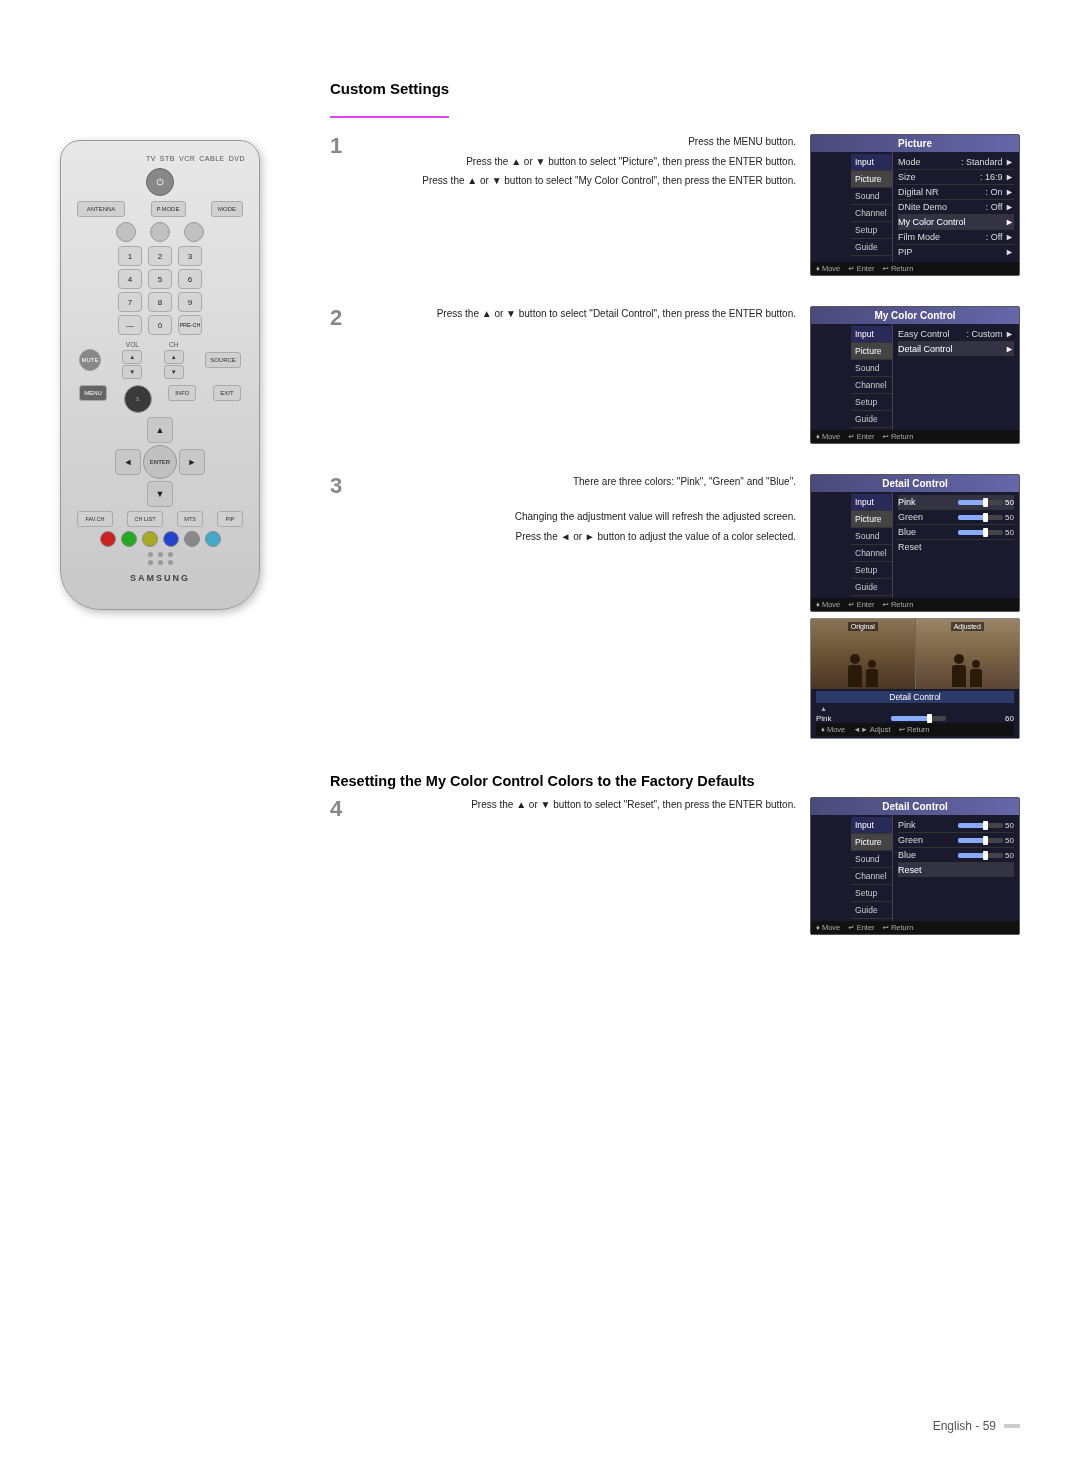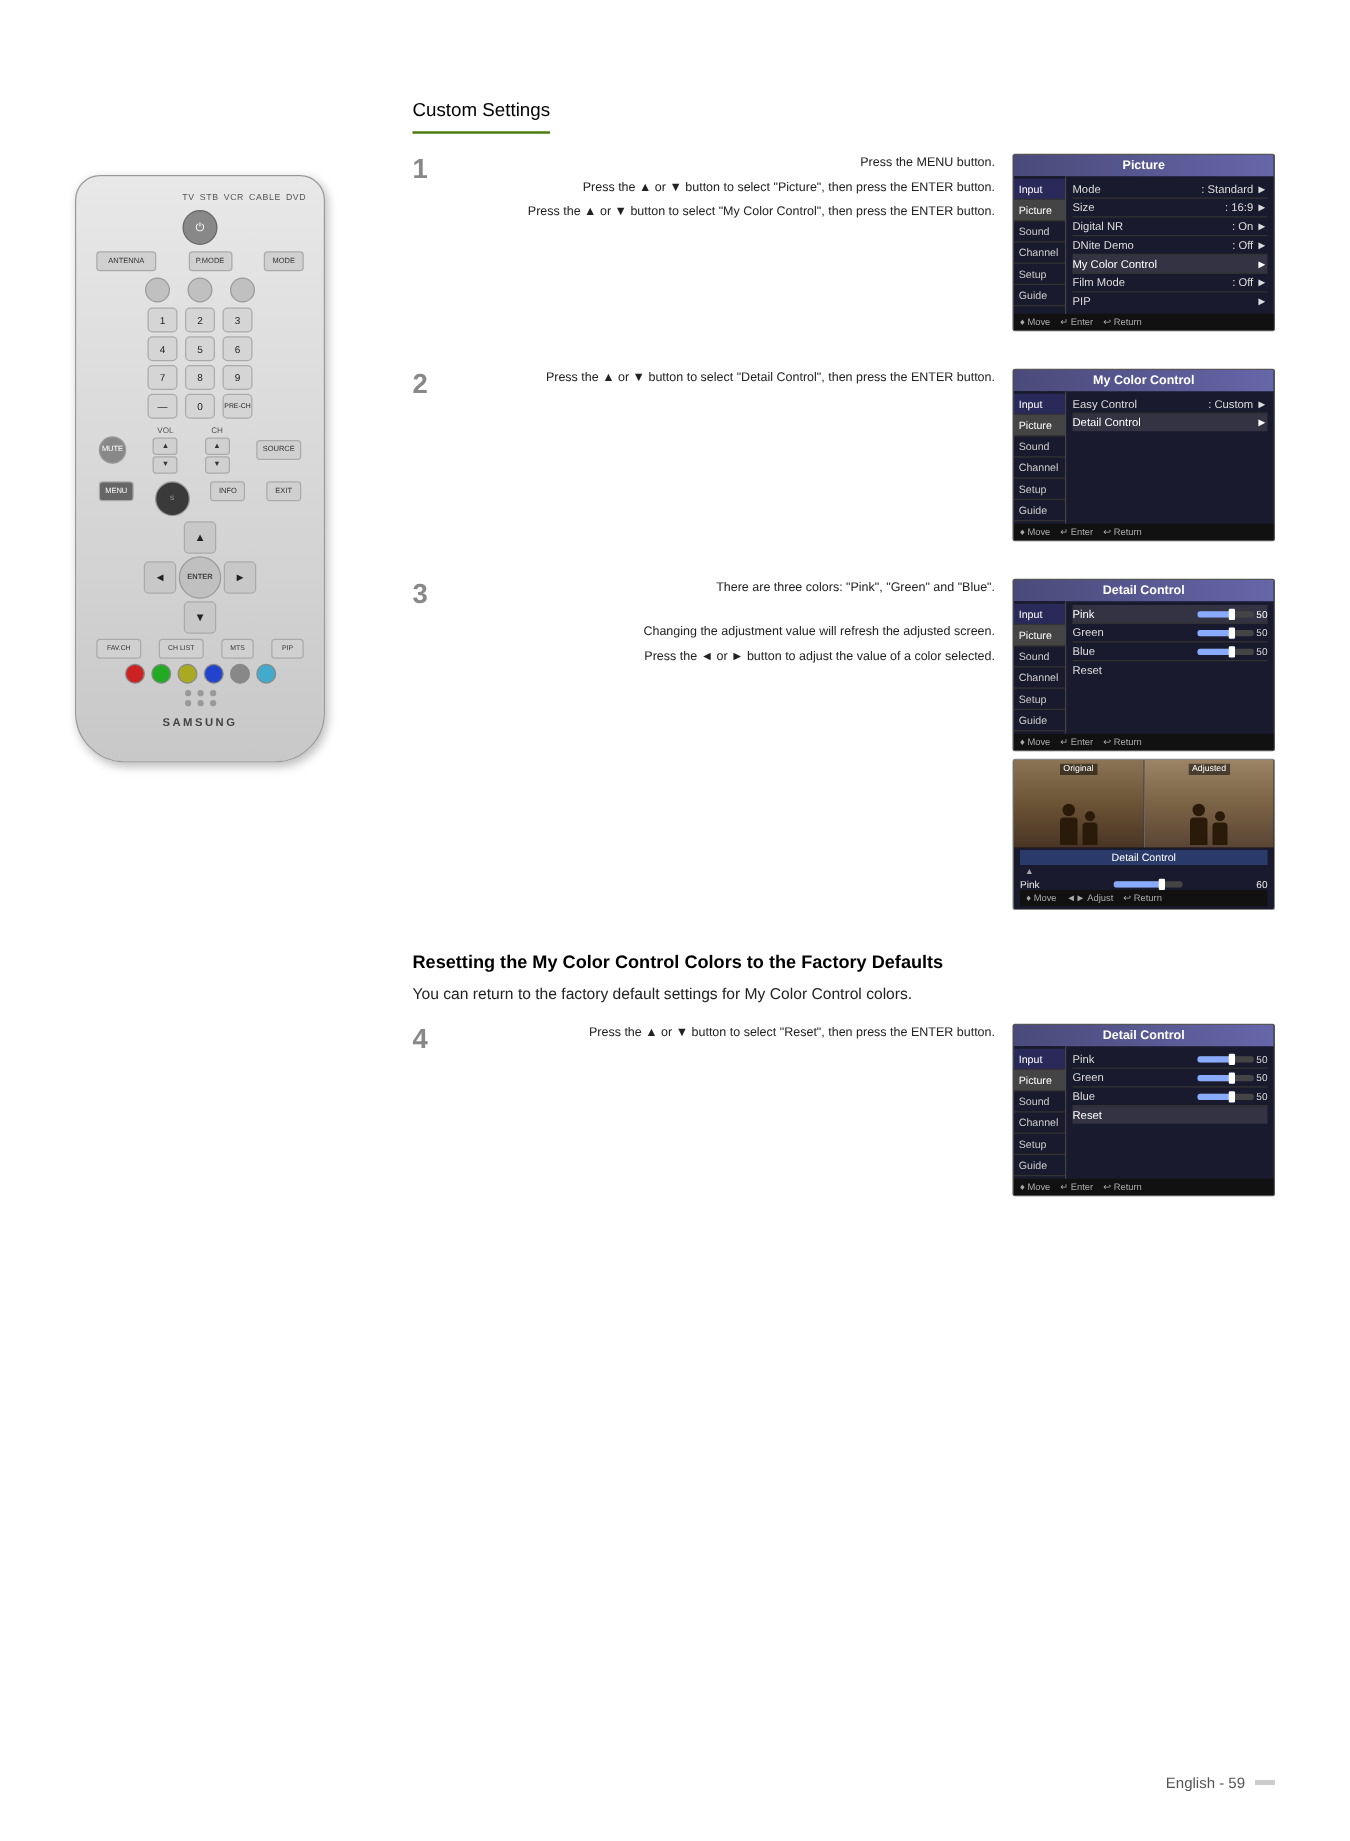--- a/index.html
+++ b/index.html
@@ -187,24 +187,24 @@
     }
 
     
     .content-area {
       flex: 1;
       padding-top: 20px;
     }
 
     .section-title {
       font-size: 15px;
-      font-weight: normal;
+      font-weight: bold;
       color: #000;
-      border-bottom: 2px solid #4d7c0f;
-      padding-bottom: 8px;
+      border-bottom: 2px solid #d946ef;
+      padding-bottom: 19px;
       margin-bottom: 16px;
       display: inline-block;
     }
 
     .steps-container {
       display: flex;
       flex-direction: column;
       gap: 24px;
     }
 
@@ -255,20 +255,21 @@
       background: linear-gradient(90deg, #4a4a7a 0%, #6666aa 100%);
       color: #fff;
       text-align: center;
       font-size: 10px;
       font-weight: bold;
       padding: 3px 6px;
     }
 
     .tv-panel-body {
       display: flex;
+      padding-left: 40px;
     }
 
     .tv-sidebar {
       width: 42px;
       background: #1a1a2e;
       border-right: 1px solid #444;
       padding: 2px 0;
     }
 
     .tv-sidebar-item {
@@ -837,21 +838,20 @@
               </div>
             </div>
           </div>
         </div>
 
       </div>
     </div>
 
     <div class="reset-section">
       <div class="reset-title">Resetting the My Color Control Colors to the Factory Defaults</div>
-      <div class="reset-desc">You can return to the factory default settings for My Color Control colors.</div>
 
       <div class="step-row">
         <div class="step-number">4</div>
         <div class="step-text">
           <p>Press the ▲ or ▼ button to select "Reset", then press the ENTER button.</p>
           <br>
           <p></p>
         </div>
 
         <div class="tv-ui-container">

